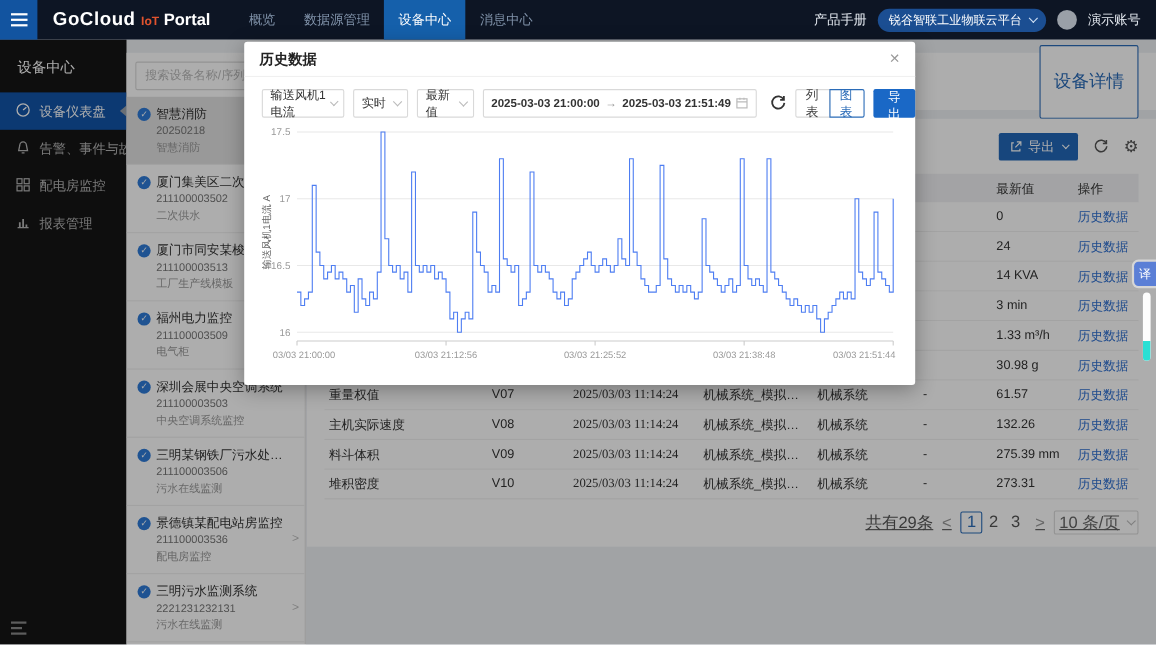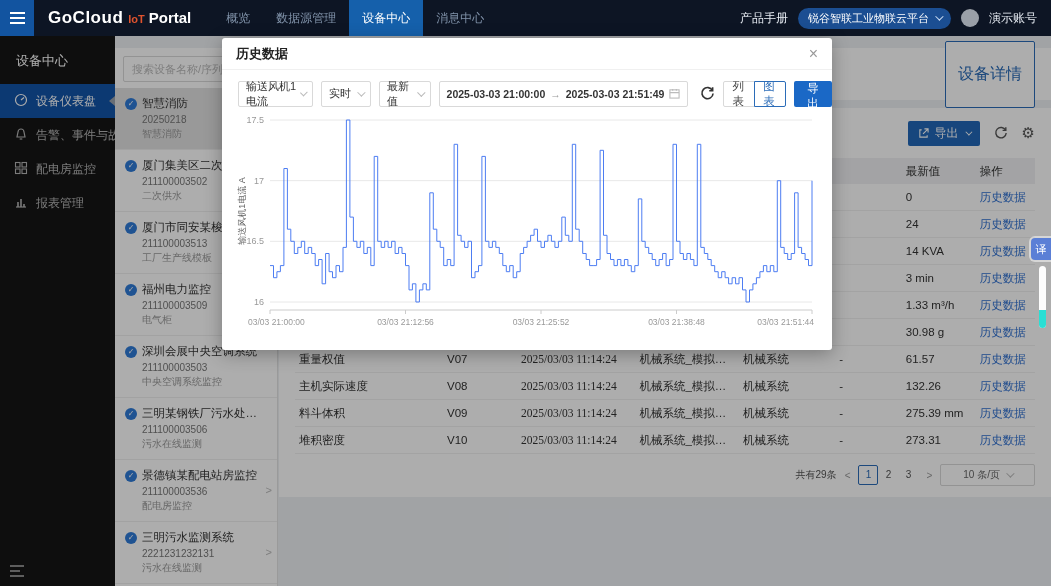--- a/index.html
+++ b/index.html
@@ -76,26 +76,26 @@
 
   .tbl { width:100%; font-size:11.5px; color:#333; }
   .tbl-header { display:flex; background:#f0f1f3; height:26px; align-items:center; color:#333; }
   .tbl-row { display:flex; height:27px; align-items:center; border-bottom:1px solid #f0f0f0; background:#fff;}
   .tc { padding:0 4px; white-space:nowrap; overflow:hidden; text-overflow:ellipsis; }
   .tc-name{width:20%;} .tc-id{width:10%;} .tc-time{width:16%;font-family:Liberation Serif, serif;} .tc-gw{width:14%;}
   .tc-sys{width:13%;} .tc-dash{width:9%;} .tc-val{width:10%;} .tc-act{width:8%;}
   .hist-link { color:#2e6fd0; cursor:pointer; }
 
   .pagination { display:flex; align-items:center; justify-content:flex-end; gap:6px;
-    font-size:10px; color:#555; margin-top:10px; }
+    font-size:15px; color:#555; margin-top:10px;text-decoration:underline; }
   .pg-arrow { color:#999; cursor:pointer; padding:0 2px; }
   .pg-num { min-width:20px; height:20px; line-height:18px; text-align:center; cursor:pointer; border-radius:2px;}
   .pg-num.current { border:1px solid #2b6cb8; color:#2b6cb8; background:#fff; }
   .pg-size { border:1px solid #d9d9d9; border-radius:2px; height:22px; display:flex; align-items:center;
-    gap:6px; padding:0 22px; background:#fff; color:#666; cursor:pointer; }
+    gap:6px; padding:0 4px; background:#fff; color:#666; cursor:pointer; }
   .pg-size .caret { border-color:#bbb; }
 
   
   .overlay { position:absolute; top:36px; left:0; right:0; bottom:0; background:rgba(0,0,0,.32); z-index:40; }
   .modal { position:absolute; left:222px; top:38px; width:610px; height:312px; background:#fff;
     border-radius:3px; box-shadow:0 4px 18px rgba(0,0,0,.3); z-index:50; }
   .modal-header { height:32px; display:flex; align-items:center; padding:0 14px; border-bottom:1px solid #f0f0f0;}
   .modal-title { font-size:13px; font-weight:bold; color:#222; }
   .modal-close { margin-left:auto; color:#999; font-size:16px; cursor:pointer; line-height:1; }
   .modal-toolbar { display:flex; align-items:center; gap:8px; padding:9px 0 0 16px; height:38px; }

